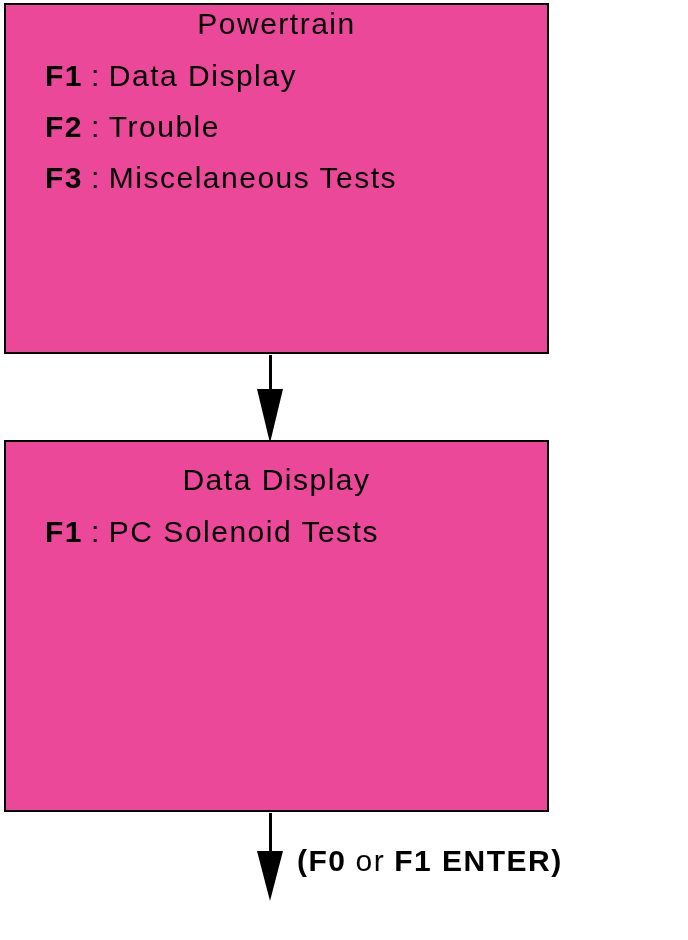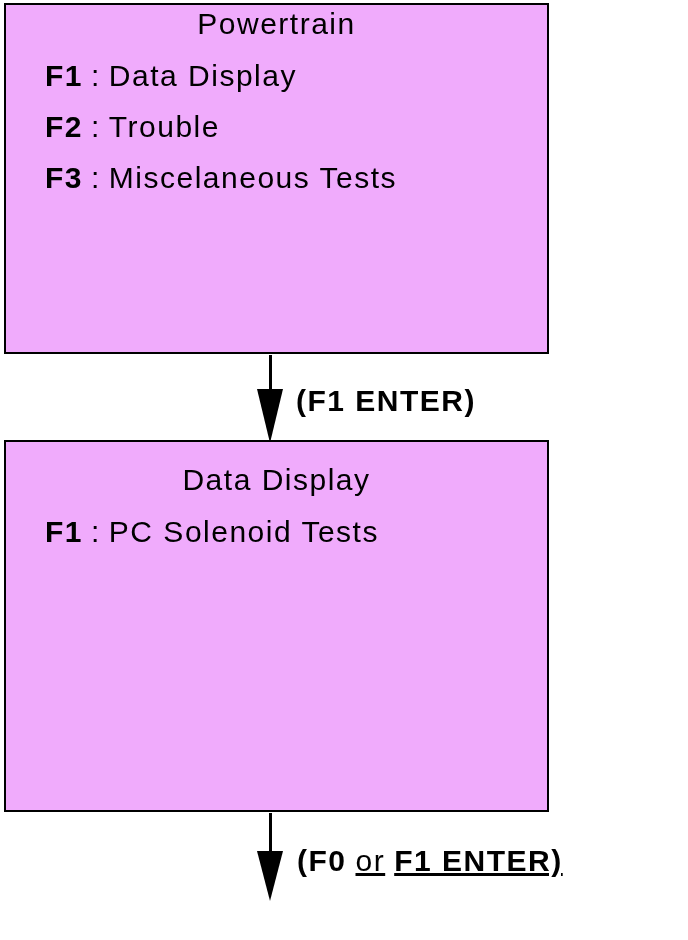--- a/index.html
+++ b/index.html
@@ -14,21 +14,21 @@
     background: #ffffff;
     color: #000000;
     font-family: "Liberation Sans", sans-serif;
     overflow: hidden;
   }
   .menu-box {
     position: absolute;
     left: 4px;
     width: 541px;
     border: 2px solid #000000;
-    background: #f0abfc;
+    background: #ec4899;
     box-sizing: content-box;
   }
   .box1 { top: 3px;   height: 347px; }
   .box2 { top: 440px; height: 368px; }
 
   .box-title {
     text-align: center;
     font-size: 30px;
     line-height: 32px;
     letter-spacing: 1.5px;
@@ -73,21 +73,21 @@
   .alabel {
     position: absolute;
     font-size: 30px;
     line-height: 36px;
     letter-spacing: 1.5px;
     white-space: nowrap;
   }
   .label1 { left: 296px; top: 383px; }
   .label2 { left: 297px; top: 843px; }
   .part.b { font-weight: bold; }
-  .alabel .part + .part { margin-left: 9px; text-decoration: underline; }
+  .alabel .part + .part { margin-left: 9px; }
 </style>
 </head>
 <body>
 
 <div class="canvas">
 
   <div class="menu-box box1">
     <div class="box-title">Powertrain</div>
     <div class="menu-list">
       <div class="menu-item">
@@ -97,23 +97,20 @@
         <span class="code">F2</span><span class="sep">:</span><span class="item-label">Trouble</span>
       </div>
       <div class="menu-item">
         <span class="code">F3</span><span class="sep">:</span><span class="item-label">Miscelaneous Tests</span>
       </div>
     </div>
   </div>
 
   <div class="vline line1"></div>
   <div class="ahead head1"></div>
-  <div class="alabel label1">
-    <span class="part b">(F1 ENTER)</span>
-  </div>
 
   <div class="menu-box box2">
     <div class="box-title">Data Display</div>
     <div class="menu-list">
       <div class="menu-item">
         <span class="code">F1</span><span class="sep">:</span><span class="item-label">PC Solenoid Tests</span>
       </div>
     </div>
   </div>
 

